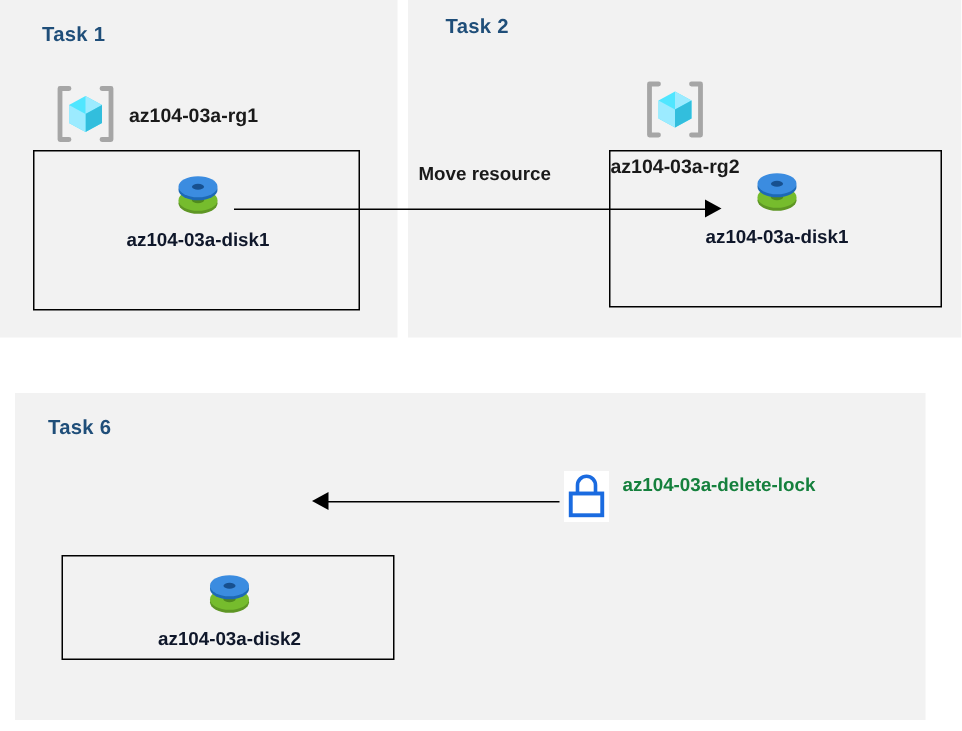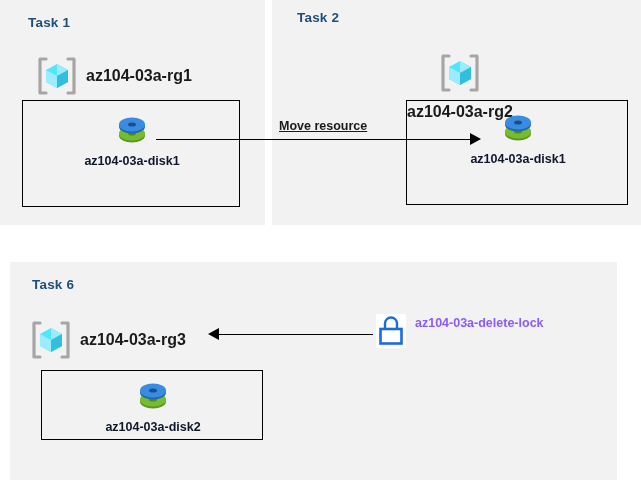--- a/index.html
+++ b/index.html
@@ -50,21 +50,21 @@
     display: flex;
     align-items: center;
     gap: 8px;
     white-space: nowrap;
   }
   #rg-row-1 { left: 36px;  top: 56px; }
   #rg-row-2 { left: 407px; top: 53px; flex-direction: column; }
   #rg-row-3 { left: 30px;  top: 320px; }
 
   .rg-label {
-    font-size: 16px;
+    font-size: 13px;
     font-weight: bold;
     color: #1a1a1a;
   }
 
   
   .rg-icon {
     position: relative;
     width: 42px;
     height: 40px;
     flex: 0 0 42px;
@@ -131,21 +131,21 @@
     border-right: 11px solid #000000;
   }
 
   .arrow-caption {
     position: absolute;
     font-size: 12.5px;
     font-weight: bold;
     color: #1a1a1a;
     white-space: nowrap;
   }
-  #caption-move { left: 279px; top: 119px; text-decoration: underline; }
+  #caption-move { left: 279px; top: 109px; }
 
   
   #lock-group {
     position: absolute;
     left: 376px;
     top: 314px;
     display: flex;
     align-items: flex-start;
     gap: 9px;
     white-space: nowrap;
@@ -153,21 +153,21 @@
   .lock-icon {
     width: 30px;
     height: 34px;
     background: #ffffff;
     flex: 0 0 30px;
   }
   .lock-text { line-height: 1.28; padding-top: 1px; }
   .lock-name {
     font-size: 12.5px;
     font-weight: bold;
-    color: #8b5cf6;
+    color: #15803d;
   }
   .lock-type-line {
     font-size: 12.5px;
     color: #1a1a1a;
   }
   .lock-type-key { font-weight: bold; }
   .lock-type-val { font-weight: normal; }
 </style>
 </head>
 <body>
@@ -236,33 +236,20 @@
     </div>
   </div>
 
   <div class="arrow-caption" id="caption-move">Move resource</div>
   <div class="arrow-line" id="arrow-move-line"></div>
   <div class="arrow-head" id="arrow-move-head"></div>
 
   <div class="panel" id="panel-task3"></div>
   <div class="panel-title" id="title-task3">Task 6</div>
 
-  <div class="rg-row" id="rg-row-3">
-    <span class="rg-icon">
-      <svg width="42" height="40" viewBox="0 0 42 40">
-        <path d="M10 3 L4 3 L4 37 L10 37" fill="none" stroke="#a6a6a6" stroke-width="3.2" stroke-linecap="round" stroke-linejoin="round"></path>
-        <path d="M32 3 L38 3 L38 37 L32 37" fill="none" stroke="#a6a6a6" stroke-width="3.2" stroke-linecap="round" stroke-linejoin="round"></path>
-        <polygon points="21,8 32,14 32,26 21,32 10,26 10,14" fill="#50e6ff"></polygon>
-        <polygon points="21,8 32,14 21,20" fill="#9cebff"></polygon>
-        <polygon points="21,20 32,14 32,26 21,32" fill="#32bedd"></polygon>
-        <polygon points="21,20 10,14 10,26 21,32" fill="#9cebff"></polygon>
-      </svg>
-    </span>
-    <span class="rg-label">az104-03a-rg3</span>
-  </div>
 
   <div class="rg-box" id="box-task3">
     <div class="disk-block" id="disk-block-3">
       <svg class="disk-icon" viewBox="0 0 34 36">
         <ellipse cx="17" cy="22.5" rx="13" ry="7" fill="#5e9624"></ellipse>
         <ellipse cx="17" cy="20.5" rx="13" ry="7" fill="#76bc2d"></ellipse>
         <ellipse cx="17" cy="20.5" rx="4" ry="2" fill="#4f8a1e"></ellipse>
         <ellipse cx="17" cy="13.5" rx="13" ry="7" fill="#1d69b5"></ellipse>
         <ellipse cx="17" cy="11.5" rx="13" ry="7" fill="#3b8ce0"></ellipse>
         <ellipse cx="17" cy="11.5" rx="4" ry="2" fill="#17508f"></ellipse>

